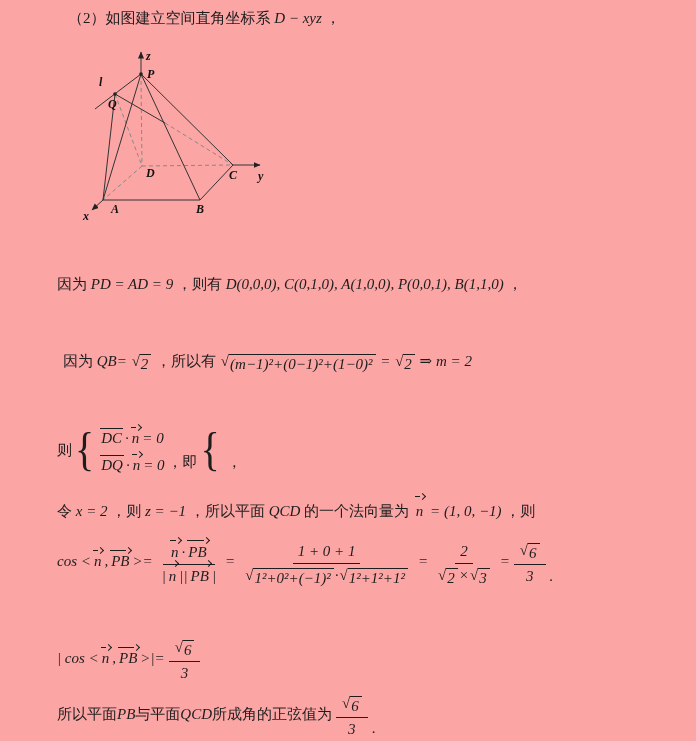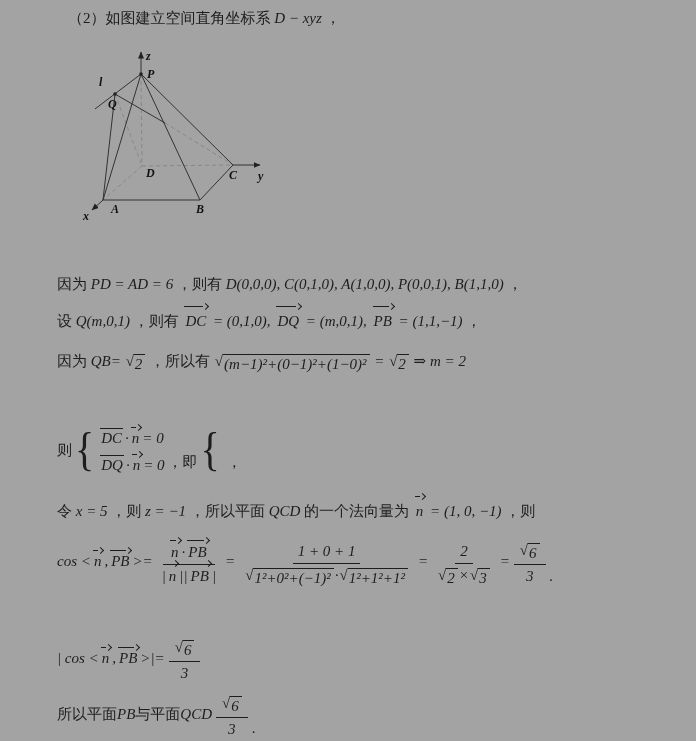--- a/index.html
+++ b/index.html
@@ -1,16 +1,16 @@
 <!DOCTYPE html>
 <html><head>
 <meta charset="utf-8">
 <style>
   html,body{margin:0;padding:0;background:#ffffff;}
-  .page{position:relative;width:696px;height:741px;background:#a3a3a3;overflow:hidden;
+  .page{position:relative;width:696px;height:741px;background:#fca5a5;overflow:hidden;
         font-family:"Liberation Serif","DejaVu Serif","DejaVu Sans",serif;
         color:#1d1d1d;font-size:15px;}
   .abs{position:absolute;}
   .tline{line-height:1.7;}
   .cn{font-style:normal;}
   .mi{font-family:"Liberation Serif","DejaVu Serif",serif;font-style:italic;}
   
   .vec{position:relative;display:inline-block;font-style:italic;padding:0 2px;margin:0 1px;}
   .vec::before{content:"";position:absolute;left:1px;right:5px;top:-3px;border-top:1px solid currentColor;}
   .vec::after{content:"";position:absolute;right:0;top:-5.5px;width:4px;height:4px;
@@ -92,40 +92,28 @@
       <text x="149" y="133">C</text>
       <text x="178" y="134">y</text>
       <text x="31" y="167">A</text>
       <text x="116" y="167">B</text>
       <text x="3" y="174">x</text>
     </svg>
   </div>
 
   <div class="abs tline" style="top:272px;left:57px;">
     <span class="cn">因为</span>
-    <span class="mi">PD = AD = 6</span>
+    <span class="mi">PD = AD = 9</span>
     <span class="cn">，则有</span>
     <span class="mi">D(0,0,0), C(0,1,0), A(1,0,0), P(0,0,1), B(1,1,0)</span>
     <span class="cn">，</span>
   </div>
 
-  <div class="abs tline" style="top:309px;left:57px;">
-    <span class="cn">设</span>
-    <span class="mi">Q(m,0,1)</span>
-    <span class="cn">，则有 </span>
-    <span class="vec">DC</span>
-    <span class="mi"> = (0,1,0), </span>
-    <span class="vec">DQ</span>
-    <span class="mi"> = (m,0,1), </span>
-    <span class="vec">PB</span>
-    <span class="mi"> = (1,1,−1)</span>
-    <span class="cn">，</span>
-  </div>
-
-  <div class="abs tline" style="top:349px;left:57px;">
+
+  <div class="abs tline" style="top:349px;left:63px;">
     <span class="cn">因为 </span>
     <span class="mi">QB=</span>
     <span class="sqrt">
         <span class="rt">√</span>
         <span class="rad">2</span>
       </span>
     <span class="cn">，所以有 </span>
     <span class="sqrt">
         <span class="rt">√</span>
         <span class="rad">(m−1)²+(0−1)²+(1−0)²</span>
@@ -160,21 +148,21 @@
     </span>
     <span class="cn low">，即</span>
     <span class="cases">
       <span class="cbrace">{</span>
     </span>
     <span class="cn low">，</span>
   </div>
 
   <div class="abs tline" style="top:499px;left:57px;">
     <span class="cn">令 </span>
-    <span class="mi">x = 5</span>
+    <span class="mi">x = 2</span>
     <span class="cn">，则 </span>
     <span class="mi">z = −1</span>
     <span class="cn">，所以平面 </span>
     <span class="mi">QCD</span>
     <span class="cn"> 的一个法向量为 </span>
     <span class="vec">n</span>
     <span class="mi"> = (1, 0, −1)</span>
     <span class="cn">，则</span>
   </div>
 
@@ -265,20 +253,21 @@
           <span class="mi">3</span>
         </span>
     </span>
   </div>
 
   <div class="abs frow" style="top:690px;left:57px;">
     <span class="cn">所以平面 </span>
     <span class="mi">PB</span>
     <span class="cn"> 与平面 </span>
     <span class="mi">QCD</span>
+    <span class="cn"> 所成角的正弦值为</span>
     <span class="frac">
       <span class="num">
           <span class="sqrt">
             <span class="rt">√</span>
             <span class="rad">6</span>
           </span>
         </span>
       <span class="den">
           <span class="mi">3</span>
         </span>

